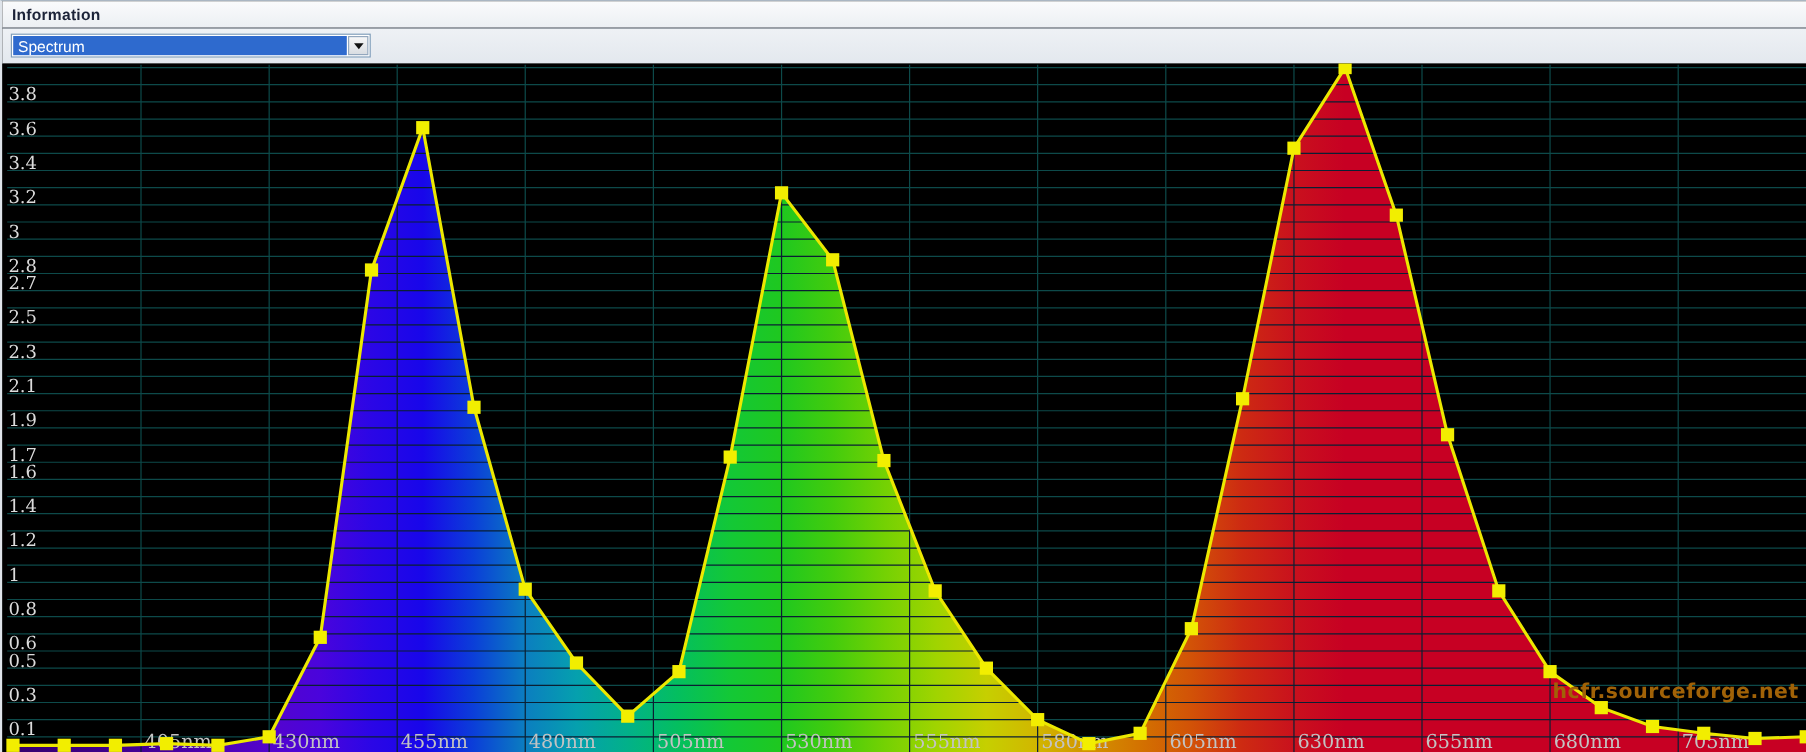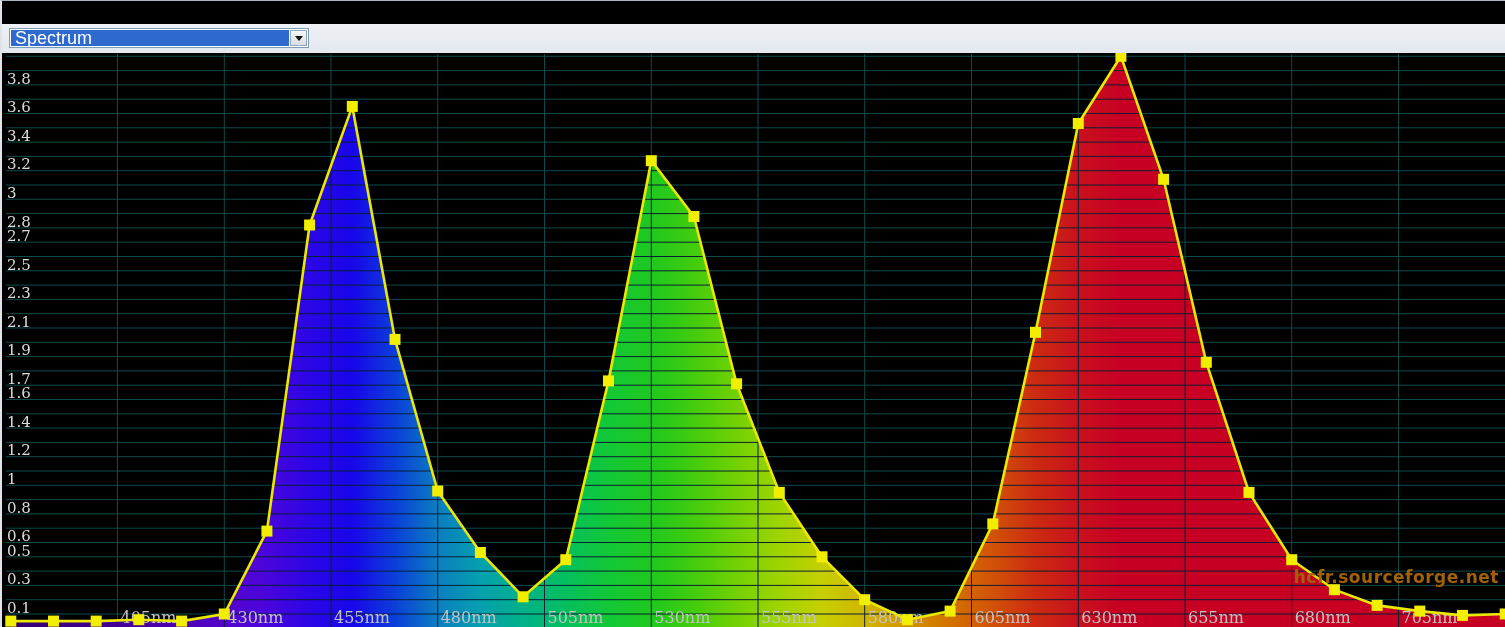--- a/index.html
+++ b/index.html
@@ -7,38 +7,41 @@
   .window{position:absolute;left:0;top:0;width:1505px;height:627px;background:#000;
     border-left:2px solid #dfe4ea;border-top:1px solid #aab6c2;box-sizing:border-box;}
   .titlebar{position:absolute;left:0;top:0;right:0;height:22px;
     background:linear-gradient(#fafbfc,#eceff3);
     border-bottom:1px solid #a8b2be;display:flex;align-items:center;}
   .titlebar .title{font-size:13px;font-weight:bold;color:#1c2338;padding-left:8px;letter-spacing:0.2px;}
   .toolbar{position:absolute;left:0;top:23px;right:0;height:29px;
     background:linear-gradient(#eef1f5,#e3e8ee);}
   .combo{position:absolute;left:7px;top:4px;width:300px;height:20px;background:#fff;
     border:1px solid #7f9db9;box-sizing:border-box;display:flex;cursor:default;}
-  .combo-sel{flex:1;margin:1px;background:#2e6ace;color:#fff;font-size:18px;
+  .combo-sel{flex:1;margin:1px;background:#2e6ace;color:#fff;font-size:13px;
     display:flex;align-items:center;padding-left:4px;overflow:hidden;}
   .combo-btn{width:17px;margin:1px 1px 1px 0;background:linear-gradient(#f7f7f7,#d9dde2);
     border:1px solid #93a7bd;box-sizing:border-box;display:flex;align-items:center;justify-content:center;}
   .tri{width:0;height:0;border-left:4px solid transparent;border-right:4px solid transparent;
     border-top:5px solid #111;}
   .chart-wrap{position:absolute;left:0;top:52px;width:1505px;height:575px;background:#000;}
   svg text{font-family:"DejaVu Serif","Liberation Serif",serif;}
   .ylab{fill:#dcdcdc;font-size:15px;}
   .xlab{fill:#c3c3c3;font-size:16px;}
   .watermark{position:absolute;right:8px;top:514px;font-family:"DejaVu Sans","Liberation Sans",sans-serif;
     font-weight:bold;font-size:17px;color:#a16207;letter-spacing:0.5px;}
 </style>
 </head>
 <body>
 
 <div class="window">
 
+  <div class="titlebar">
+    <span class="title">Information</span>
+  </div>
 
   <div class="toolbar">
     <div class="combo">
       <div class="combo-sel">Spectrum</div>
       <div class="combo-btn">
         <span class="tri"></span>
       </div>
     </div>
   </div>
 

